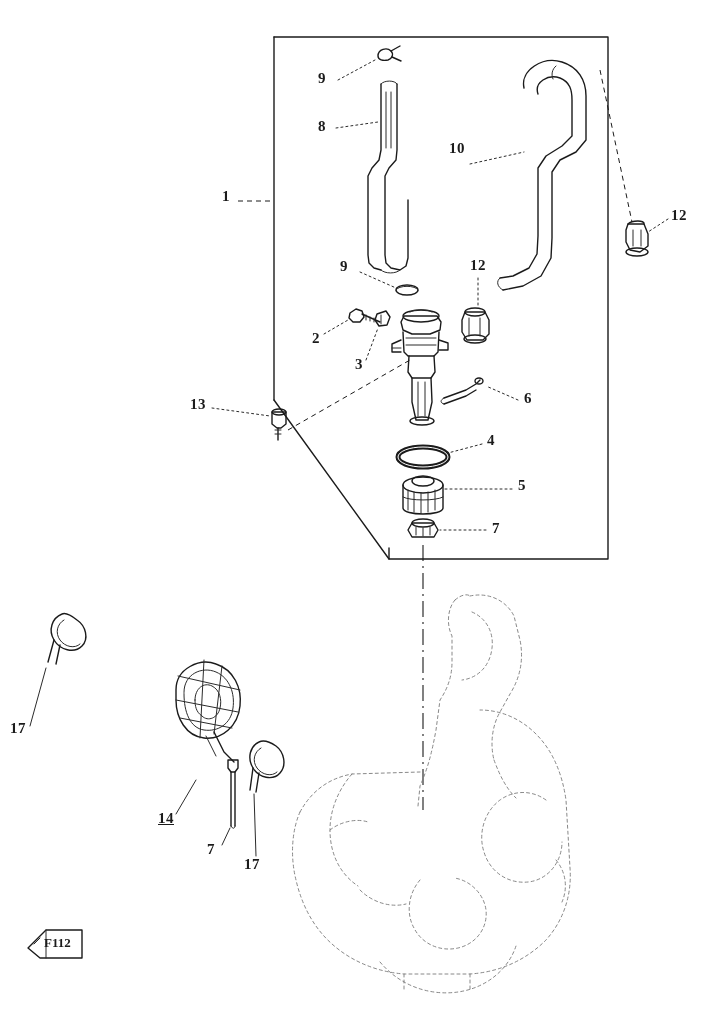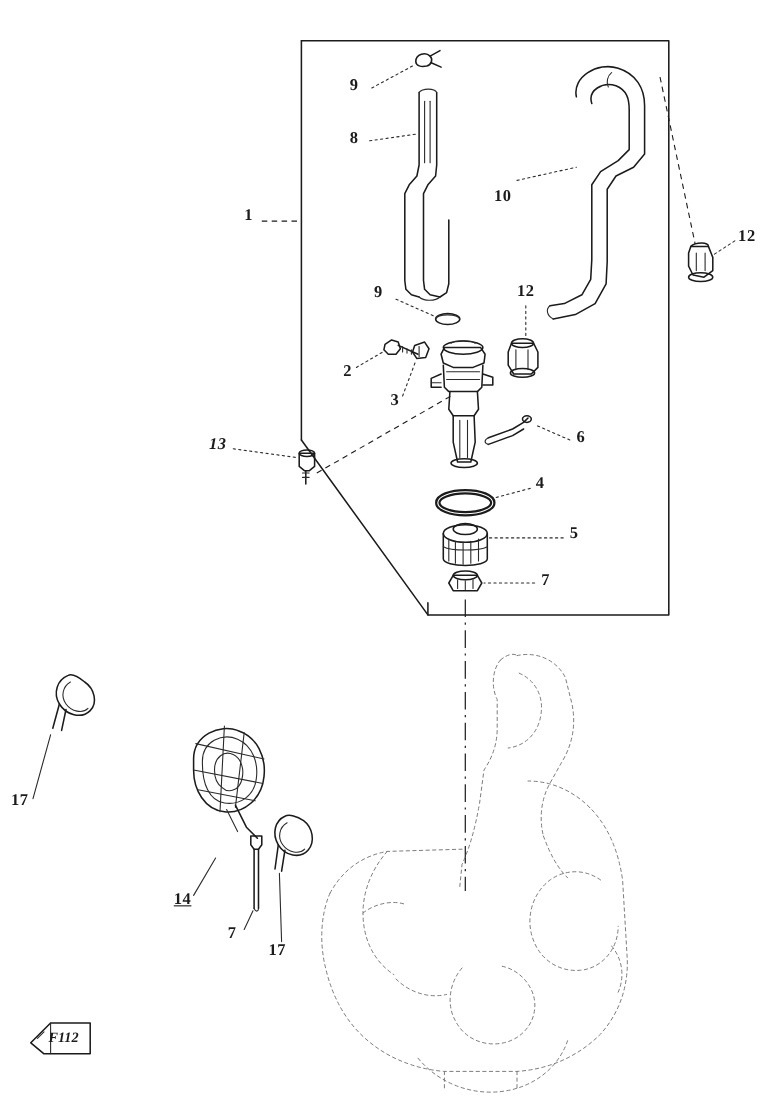--- a/index.html
+++ b/index.html
@@ -325,24 +325,24 @@
   <div class="lbl" style="left:222px; top:188px;">1</div>
   <div class="lbl" style="left:312px; top:330px;">2</div>
   <div class="lbl" style="left:355px; top:356px;">3</div>
   <div class="lbl" style="left:487px; top:432px;">4</div>
   <div class="lbl" style="left:518px; top:477px;">5</div>
   <div class="lbl" style="left:524px; top:390px;">6</div>
   <div class="lbl" style="left:492px; top:520px;">7</div>
   <div class="lbl" style="left:318px; top:118px;">8</div>
   <div class="lbl" style="left:318px; top:70px;">9</div>
   <div class="lbl" style="left:340px; top:258px;">9</div>
-  <div class="lbl" style="left:449px; top:171px;">10</div>
+  <div class="lbl" style="left:449px; top:140px;">10</div>
   <div class="lbl" style="left:671px; top:207px;">12</div>
   <div class="lbl" style="left:470px; top:257px;">12</div>
-  <div class="lbl" style="left:190px; top:396px;font-style:italic;">13</div>
+  <div class="lbl" style="left:190px; top:396px;">13</div>
   <div class="lbl" style="left:158px; top:810px;text-decoration:underline;">14</div>
   <div class="lbl" style="left:207px; top:841px;">7</div>
   <div class="lbl" style="left:244px; top:856px;">17</div>
   <div class="lbl" style="left:10px;  top:720px;">17</div>
 
-  <div class="lbl" style="left:44px; top:935px; font-size:13px; font-style:italic; letter-spacing:0;">F112</div>
+  <div class="lbl" style="left:44px; top:935px; font-size:13px; letter-spacing:0;">F112</div>
 
 </div>
 
 </body></html>

